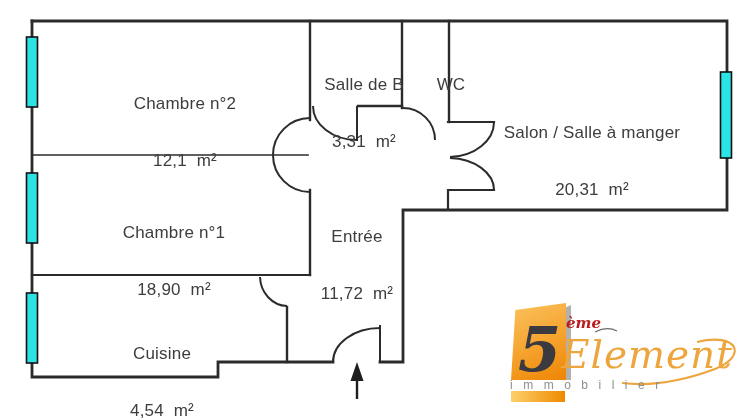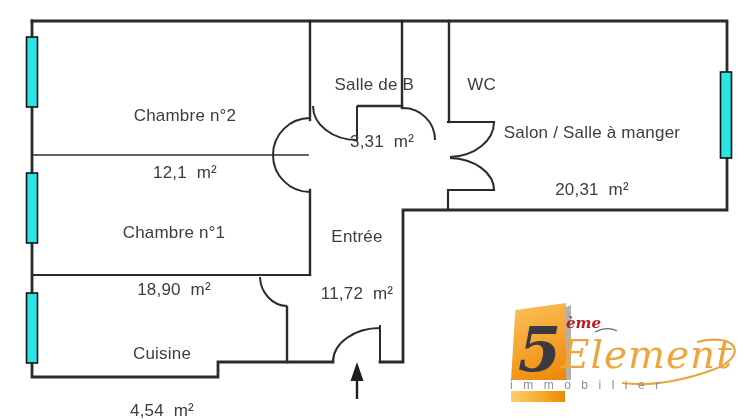--- a/index.html
+++ b/index.html
@@ -5,21 +5,21 @@
   html,body{margin:0;padding:0;background:#fff;}
   .stage{
     position:relative;width:750px;height:420px;background:#ffffff;overflow:hidden;
     font-family:"Liberation Sans", sans-serif;
   }
   .plan-svg{position:absolute;left:0;top:0;}
   .room-label{
     position:absolute;color:#3d3d3d;font-size:17px;line-height:19px;
     text-align:center;white-space:pre;letter-spacing:0.2px;
   }
-  .room-label.left{text-align:right;}
+  .room-label.left{text-align:center;}
   
   .logo-banner{
     position:absolute;left:511px;top:303px;width:55px;height:77px;
     background:linear-gradient(155deg,#fbc25d 0%,#f5a22d 55%,#ee8502 100%);
     clip-path:polygon(8% 9%,100% 0,100% 100%,0 100%);
   }
   .logo-banner-shadow{
     position:absolute;left:566px;top:305px;width:5px;height:75px;
     background:#b3b1ad;clip-path:polygon(0 3%,100% 0,100% 100%,0 100%);
   }
@@ -93,21 +93,21 @@
       <line x1="357" y1="399" x2="357" y2="379" stroke="#1e1e1e" stroke-width="2.4"></line>
       <polygon points="357,362 350.5,381 363.5,381" fill="#1e1e1e"></polygon>
     </g>
 
     <g stroke="#eda53d" fill="none" stroke-width="2.2">
       <path d="M 697,342 C 738,332 748,356 715,369 C 688,379 654,387 622,383"></path>
       <path d="M 595,332 C 603,328 611,328 617,331" stroke="#6a6a6a" stroke-width="1.2"></path>
     </g>
   </svg>
 
-  <div class="room-label" style="left:85px;top:68px;width:200px;">
+  <div class="room-label" style="left:85px;top:56px;width:200px;">
     <div>Chambre n°2</div>
     <div>12,1  m²</div>
   </div>
 
   <div class="room-label left" style="left:314px;top:37px;width:100px;">
     <div>Salle de B</div>
     <div>3,31  m²</div>
   </div>
 
   <div class="room-label left" style="left:406px;top:37px;width:90px;">

